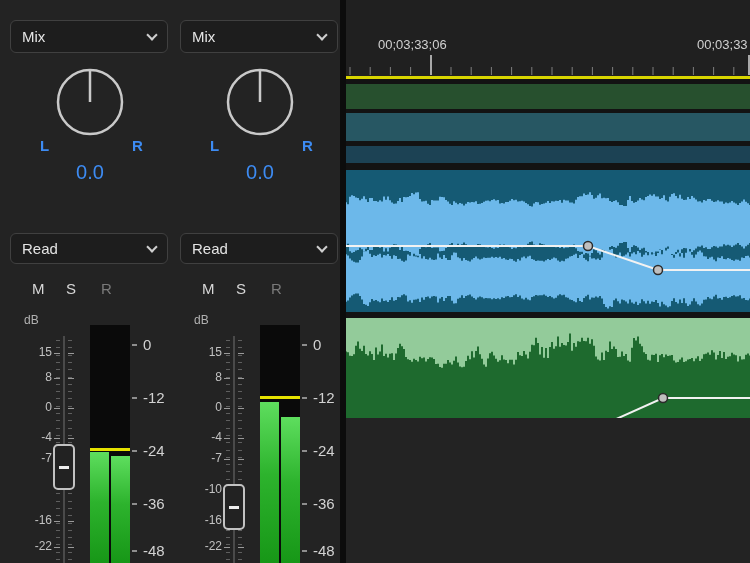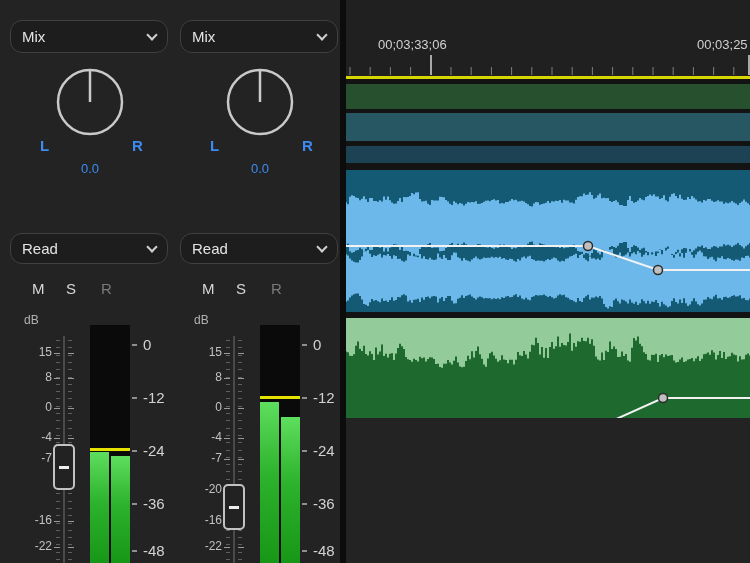--- a/index.html
+++ b/index.html
@@ -7,32 +7,32 @@
   #app{
     position:relative;width:750px;height:563px;overflow:hidden;
     background:#232323;
     font-family:"Liberation Sans","DejaVu Sans",sans-serif;
     -webkit-user-select:none;user-select:none;
   }
   
   .strip{position:absolute;top:0;width:160px;height:563px;}
   .dropdown{
     position:absolute;left:0;width:158px;background:#1d1d1d;border:1px solid #404040;
-    border-radius:12px;display:flex;align-items:center;justify-content:space-between;
+    border-radius:6px;display:flex;align-items:center;justify-content:space-between;
     padding:0 11px;color:#e4e4e4;font-size:15px;cursor:default;
   }
   .dd-mix{top:20px;height:33px;}
   .dd-read{top:233px;height:31px;}
   .chev{width:8px;height:8px;border-right:2px solid #cfcfcf;border-bottom:2px solid #cfcfcf;
         transform:rotate(45deg);margin-top:-4px;}
   .knob{position:absolute;left:40px;top:62px;}
   .pan-l,.pan-r{position:absolute;top:137px;font-size:15px;font-weight:600;color:var(--accent-blue);}
   .pan-l{left:30px;}.pan-r{left:122px;}
   .pan-val{position:absolute;top:161px;left:40px;width:80px;text-align:center;
-           font-size:13px;color:var(--accent-blue);}
+           font-size:20px;color:var(--accent-blue);}
   .msr{position:absolute;top:280px;font-size:15px;}
   .msr.m{left:22px;color:#d8d8d8;}
   .msr.s{left:56px;color:#d8d8d8;}
   .msr.r{left:91px;color:#7a7a7a;}
   .db{position:absolute;left:14px;top:313px;font-size:12px;color:#b2b2b2;}
   .fader-scale{position:absolute;left:0;top:0;width:42px;height:563px;}
   .flabel{position:absolute;right:0;font-size:12px;line-height:15px;color:#c2c2c2;}
   .fader-ticks{position:absolute;left:0;top:0;width:70px;height:563px;}
   .fader-slot{position:absolute;left:53px;top:336px;width:2px;height:227px;background:#4a4a4a;}
   .handle{
@@ -221,21 +221,21 @@
     <span class="msr m">M</span>
     <span class="msr s">S</span>
     <span class="msr r">R</span>
     <span class="db">dB</span>
     <div class="fader-scale">
         <div class="flabel" style="top: 345px;">15</div>
         <div class="flabel" style="top: 370px;">8</div>
         <div class="flabel" style="top: 400px;">0</div>
         <div class="flabel" style="top: 430px;">-4</div>
         <div class="flabel" style="top: 451px;">-7</div>
-        <div class="flabel" style="top: 482px;">-20</div>
+        <div class="flabel" style="top: 482px;">-10</div>
         <div class="flabel" style="top: 513px;">-16</div>
         <div class="flabel" style="top: 539px;">-22</div>
       </div>
     <div class="fader-ticks">
         <div style="position: absolute; left: 46px; top: 340px; width: 4px; height: 1px; background: rgb(95, 95, 95);"></div>
         <div style="position: absolute; left: 58px; top: 340px; width: 4px; height: 1px; background: rgb(95, 95, 95);"></div>
         <div style="position: absolute; left: 46px; top: 347px; width: 4px; height: 1px; background: rgb(95, 95, 95);"></div>
         <div style="position: absolute; left: 58px; top: 347px; width: 4px; height: 1px; background: rgb(95, 95, 95);"></div>
         <div style="position: absolute; left: 46px; top: 355px; width: 4px; height: 1px; background: rgb(95, 95, 95);"></div>
         <div style="position: absolute; left: 58px; top: 355px; width: 4px; height: 1px; background: rgb(95, 95, 95);"></div>
@@ -331,21 +331,21 @@
         <div class="mlabel" style="top: 542px;">-48</div>
         <div class="mtick" style="top: 550px;"></div>
       </div>
   </div>
 
   <div class="divider"></div>
 
   <div class="timeline">
     <div class="tl-header"></div>
     <div class="timecode tc0" style="left: 32px;">00;03;33;06</div>
-    <div class="timecode tc1" style="left: 351px;">00;03;25</div>
+    <div class="timecode tc1" style="left: 351px;">00;03;33</div>
     <svg class="ruler" width="404" height="22">
         <line x1="4.0" y1="13" x2="4.0" y2="21" stroke="#7d7d7d" stroke-width="1"></line>
         <line x1="24.2" y1="13" x2="24.2" y2="21" stroke="#7d7d7d" stroke-width="1"></line>
         <line x1="44.4" y1="13" x2="44.4" y2="21" stroke="#7d7d7d" stroke-width="1"></line>
         <line x1="64.6" y1="13" x2="64.6" y2="21" stroke="#7d7d7d" stroke-width="1"></line>
         <line x1="84.8" y1="13" x2="84.8" y2="21" stroke="#7d7d7d" stroke-width="1"></line>
         <line x1="105.0" y1="13" x2="105.0" y2="21" stroke="#7d7d7d" stroke-width="1"></line>
         <line x1="125.2" y1="13" x2="125.2" y2="21" stroke="#7d7d7d" stroke-width="1"></line>
         <line x1="145.4" y1="13" x2="145.4" y2="21" stroke="#7d7d7d" stroke-width="1"></line>
         <line x1="165.6" y1="13" x2="165.6" y2="21" stroke="#7d7d7d" stroke-width="1"></line>

